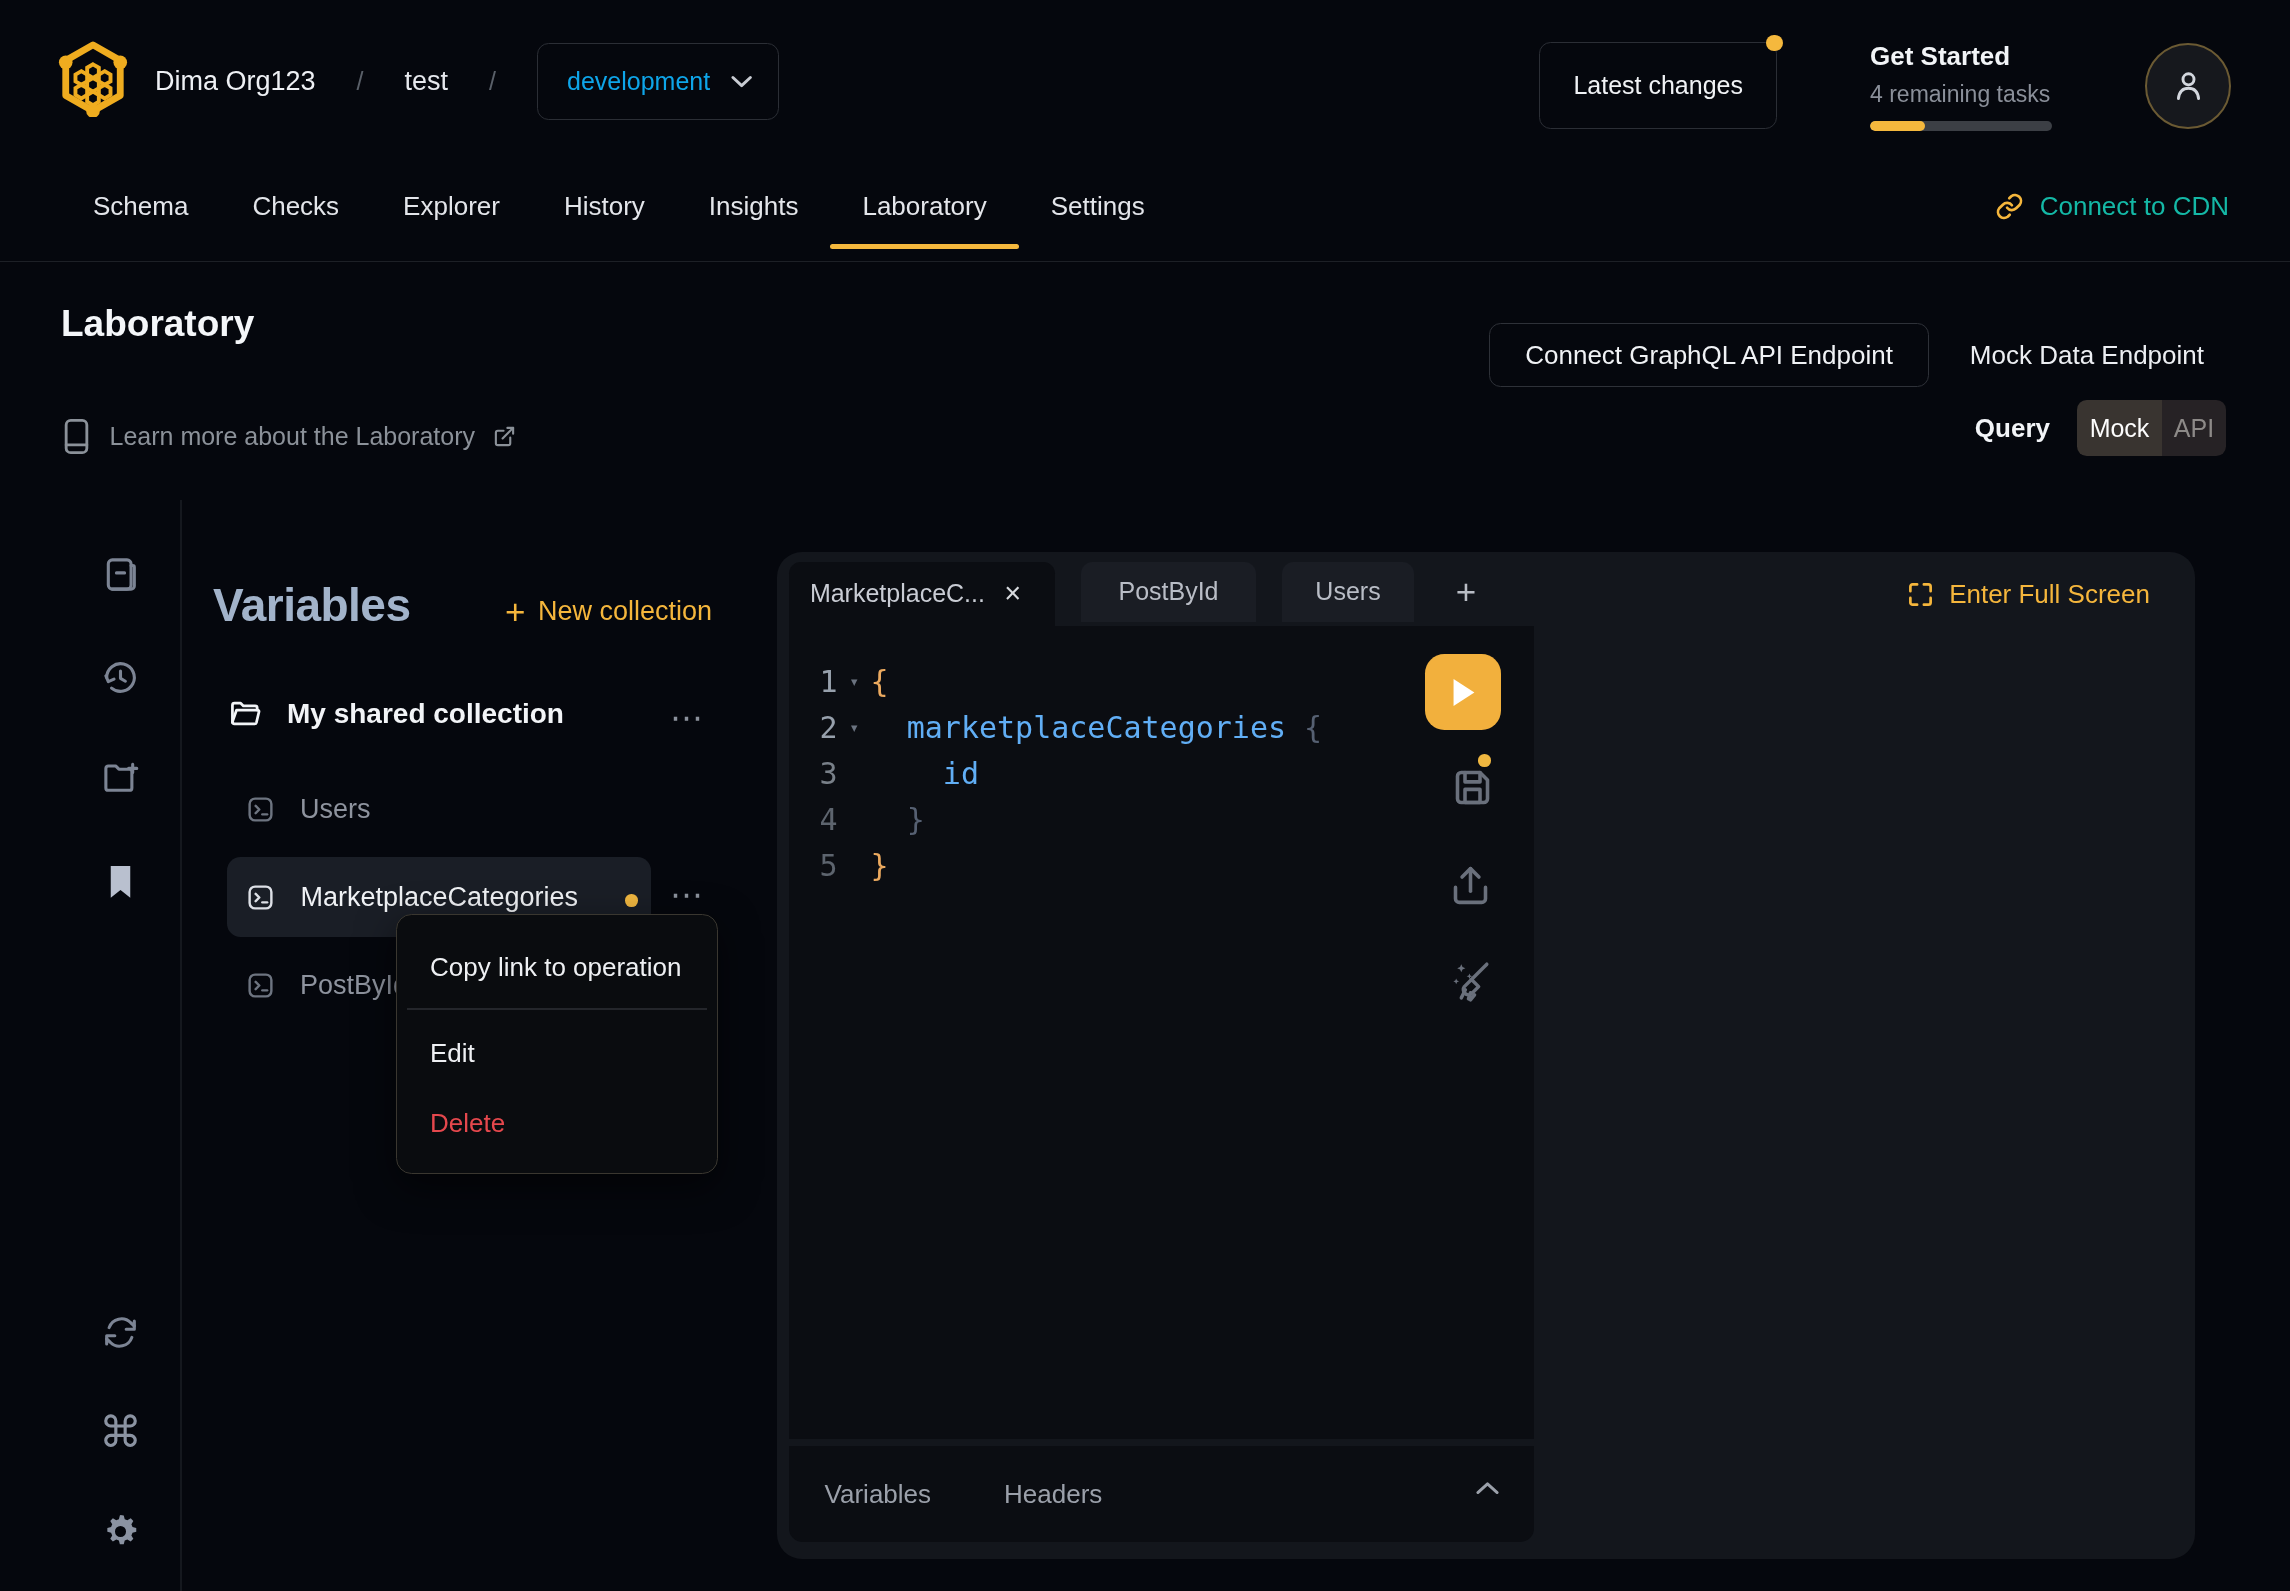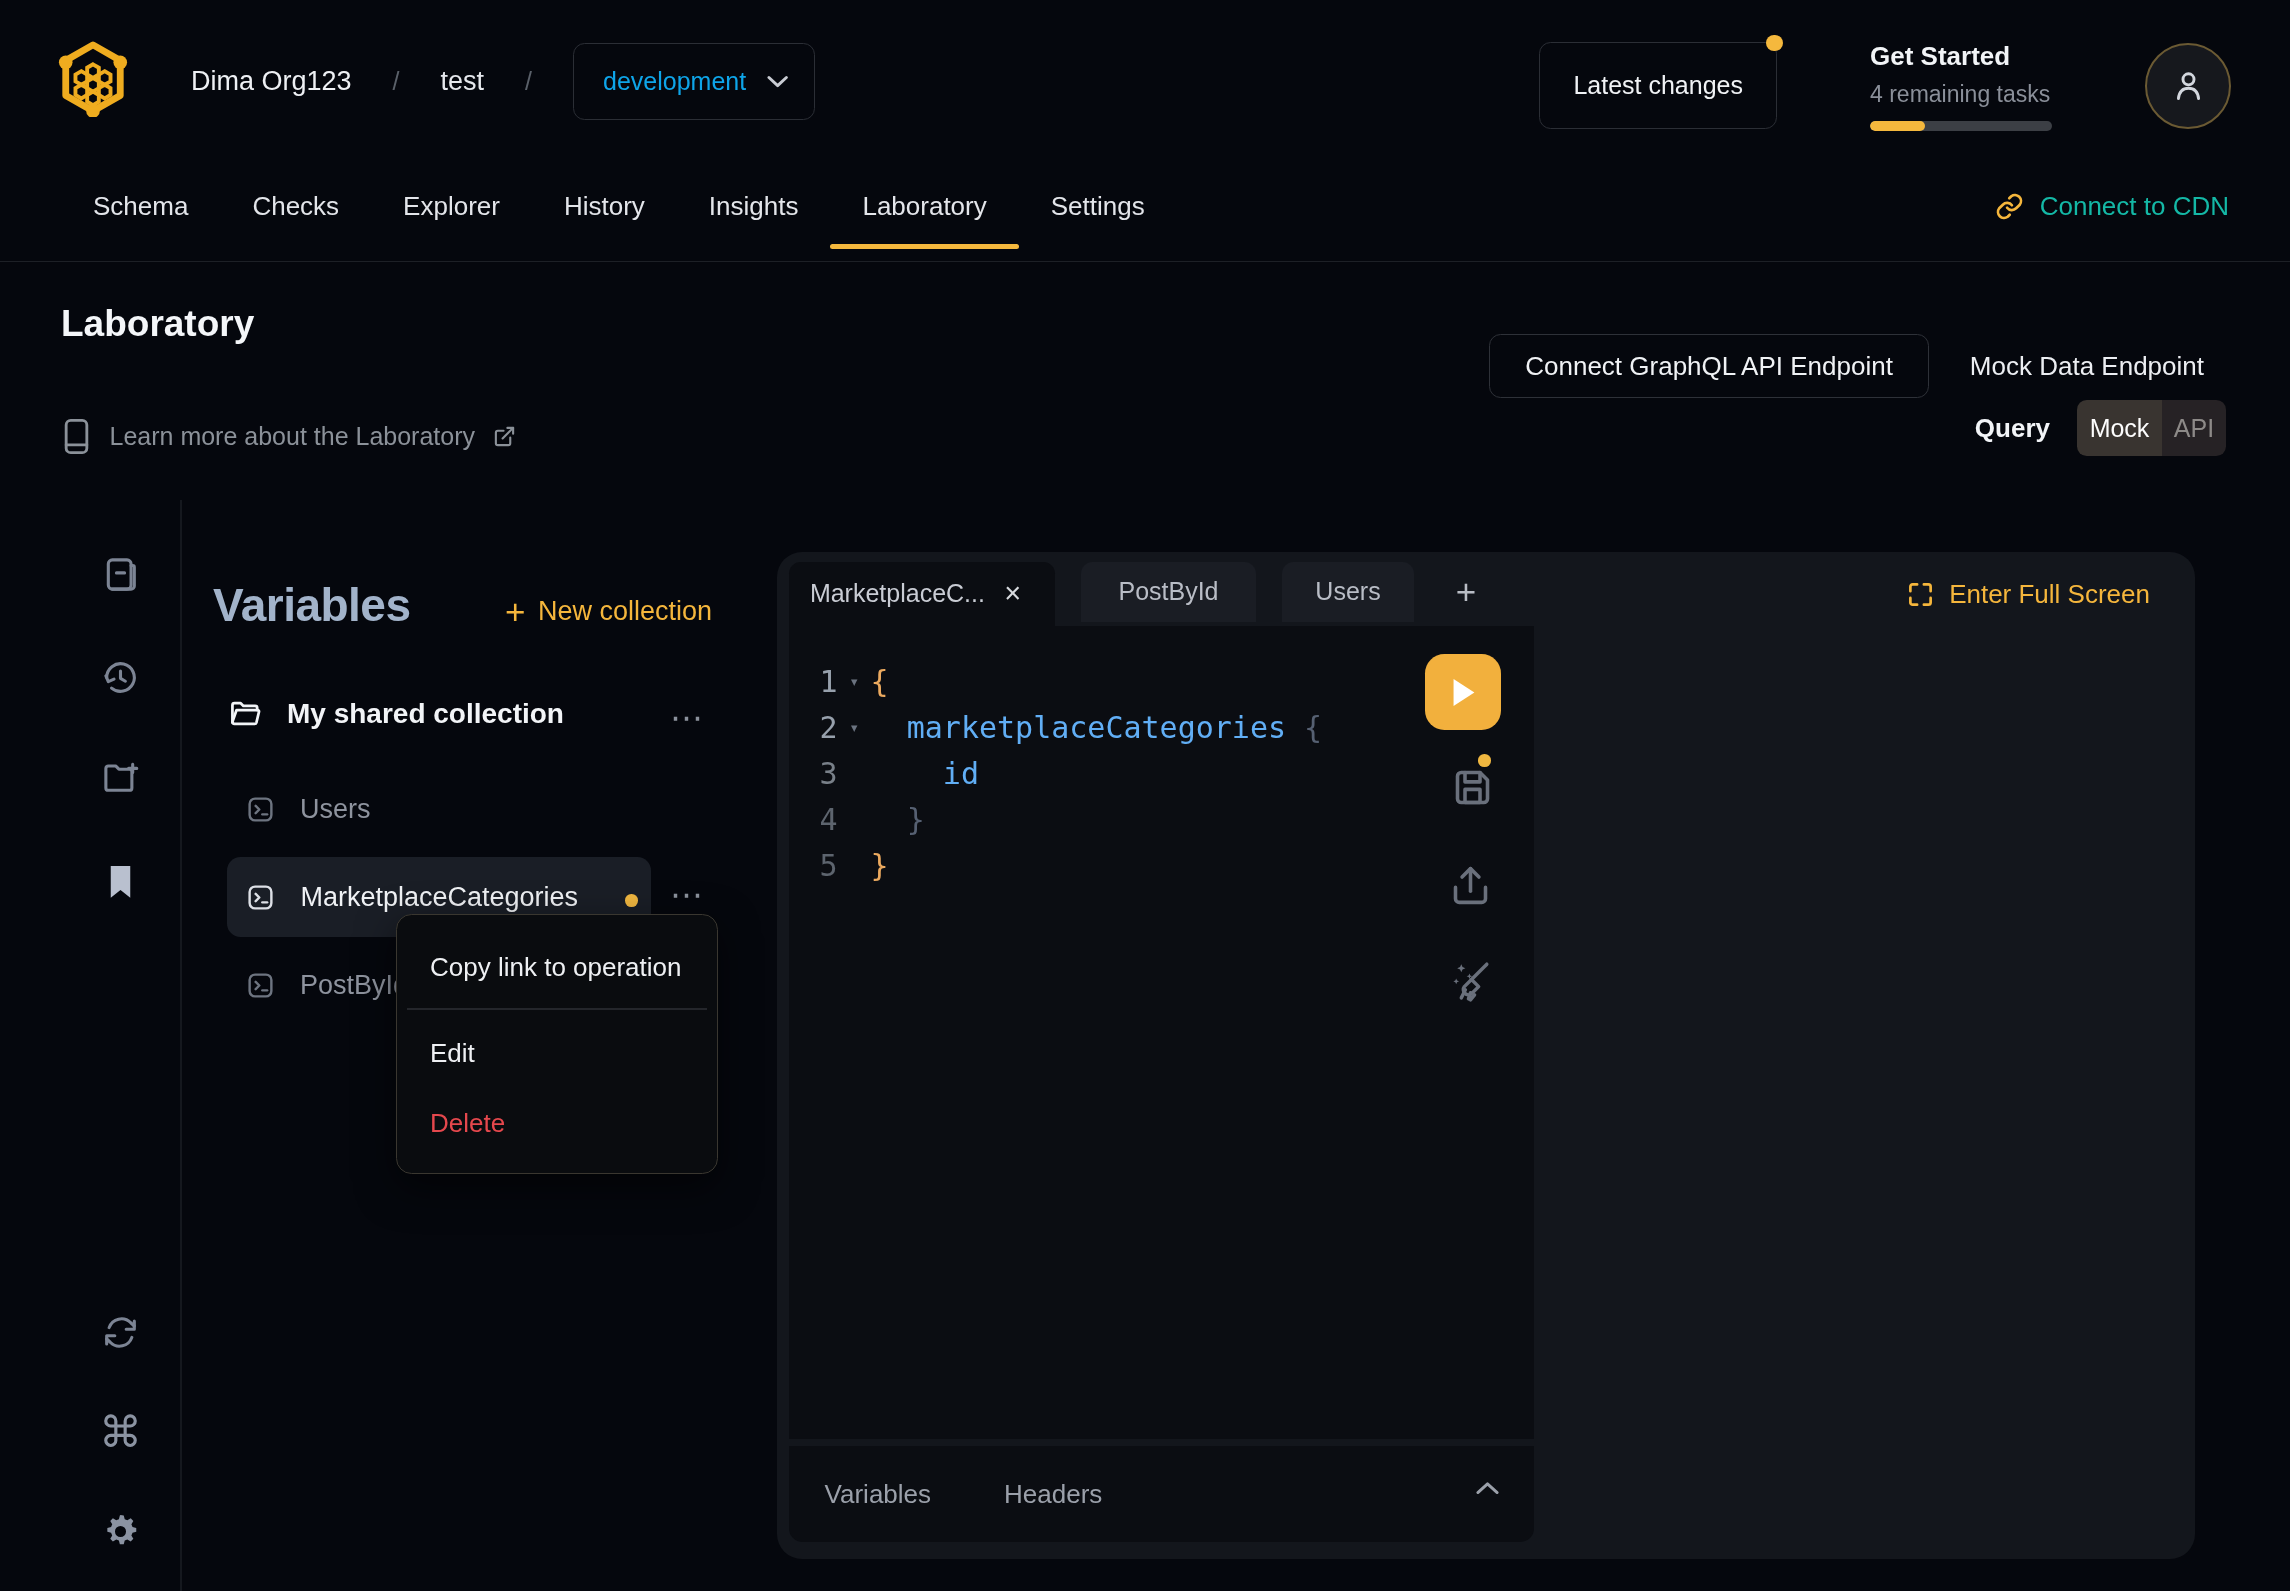--- a/index.html
+++ b/index.html
@@ -3,21 +3,21 @@
 <meta charset="utf-8">
 <style>
   html,body{margin:0;padding:0;background:#000;}
   #app{position:relative;width:2290px;height:1591px;background:#05070d;overflow:hidden;
        font-family:"Liberation Sans",sans-serif;color:#eceef2;}
   svg{display:block;}
 
   
   .logo{position:absolute;left:56px;top:39px;width:74px;height:78px;}
   .crumbs{position:absolute;left:155px;top:44px;height:75px;display:flex;align-items:center;gap:41px;font-size:27px;}
-  .crumb-org{color:#eef0f4;font-weight:500;margin-left:36px;}
+  .crumb-org{color:#eef0f4;font-weight:500;}
   .crumb-sep{color:#5a6069;font-size:25px;}
   .crumb-proj{color:#e6e8ed;}
   .env-select{display:flex;align-items:center;gap:21.3px;height:75px;padding:0 25px 0 29px;
       border:1.9px solid #2b2e35;border-radius:11.6px;font-size:25px;color:#0ea5e9;cursor:pointer;}
   .hdr-right{position:absolute;right:59px;top:41px;display:flex;align-items:center;gap:93px;}
   .latest-btn{position:relative;height:73px;padding:6px 33px;border:1.9px solid #2b2e35;border-radius:11.6px;
       display:flex;align-items:center;font-size:25px;color:#f0f2f5;cursor:pointer;}
   .latest-dot{position:absolute;top:-8.7px;right:-6.8px;width:16.5px;height:16.5px;border-radius:50%;background:#f5b83d;}
   .get-started{width:182px;}
   .gs-title{font-size:26px;font-weight:700;color:#f2f4f7;}
@@ -33,21 +33,21 @@
   .nav-tab{position:relative;display:flex;align-items:center;padding:0 32px;font-size:26px;color:#e3e5ea;cursor:pointer;}
   .nav-tab.active::after{content:"";position:absolute;left:0;right:0;bottom:-1.9px;height:4.9px;border-radius:2.9px;background:#f5b83d;}
   .cdn-link{position:absolute;right:61px;top:165px;height:82px;display:flex;align-items:center;gap:15.5px;
       color:#14b8a6;font-size:26px;cursor:pointer;}
 
   
   .page-title{position:absolute;left:61px;top:303px;font-size:37px;font-weight:700;color:#f4f6f9;}
   .page-desc{position:absolute;left:61px;top:361px;font-size:25px;color:#9aa0ab;}
   .learn-more{position:absolute;left:61px;top:417px;display:flex;align-items:center;gap:17.5px;
       color:#8b9199;font-size:25px;cursor:pointer;}
-  .endpoint-row{position:absolute;top:334px;right:86px;display:flex;align-items:center;gap:41px;}
+  .endpoint-row{position:absolute;top:323px;right:86px;display:flex;align-items:center;gap:41px;}
   .connect-endpoint{height:62px;padding:0 35px;border:1.9px solid #2e3138;border-radius:11.6px;
       display:flex;align-items:center;font-size:26px;color:#f0f2f5;cursor:pointer;}
   .mock-endpoint{font-size:26px;color:#eceef2;cursor:pointer;}
   .query-row{position:absolute;top:400px;right:64px;display:flex;align-items:center;gap:27px;}
   .query-label{font-size:26px;font-weight:700;color:#f2f4f7;}
   .seg-toggle{display:flex;height:56px;border-radius:9.7px;overflow:hidden;cursor:pointer;}
   .seg{display:flex;align-items:center;justify-content:center;font-size:25px;}
   .seg-mock{width:85px;background:#393430;color:#fdfdfd;}
   .seg-api{width:64px;background:#262225;color:#8d8a88;}
 

